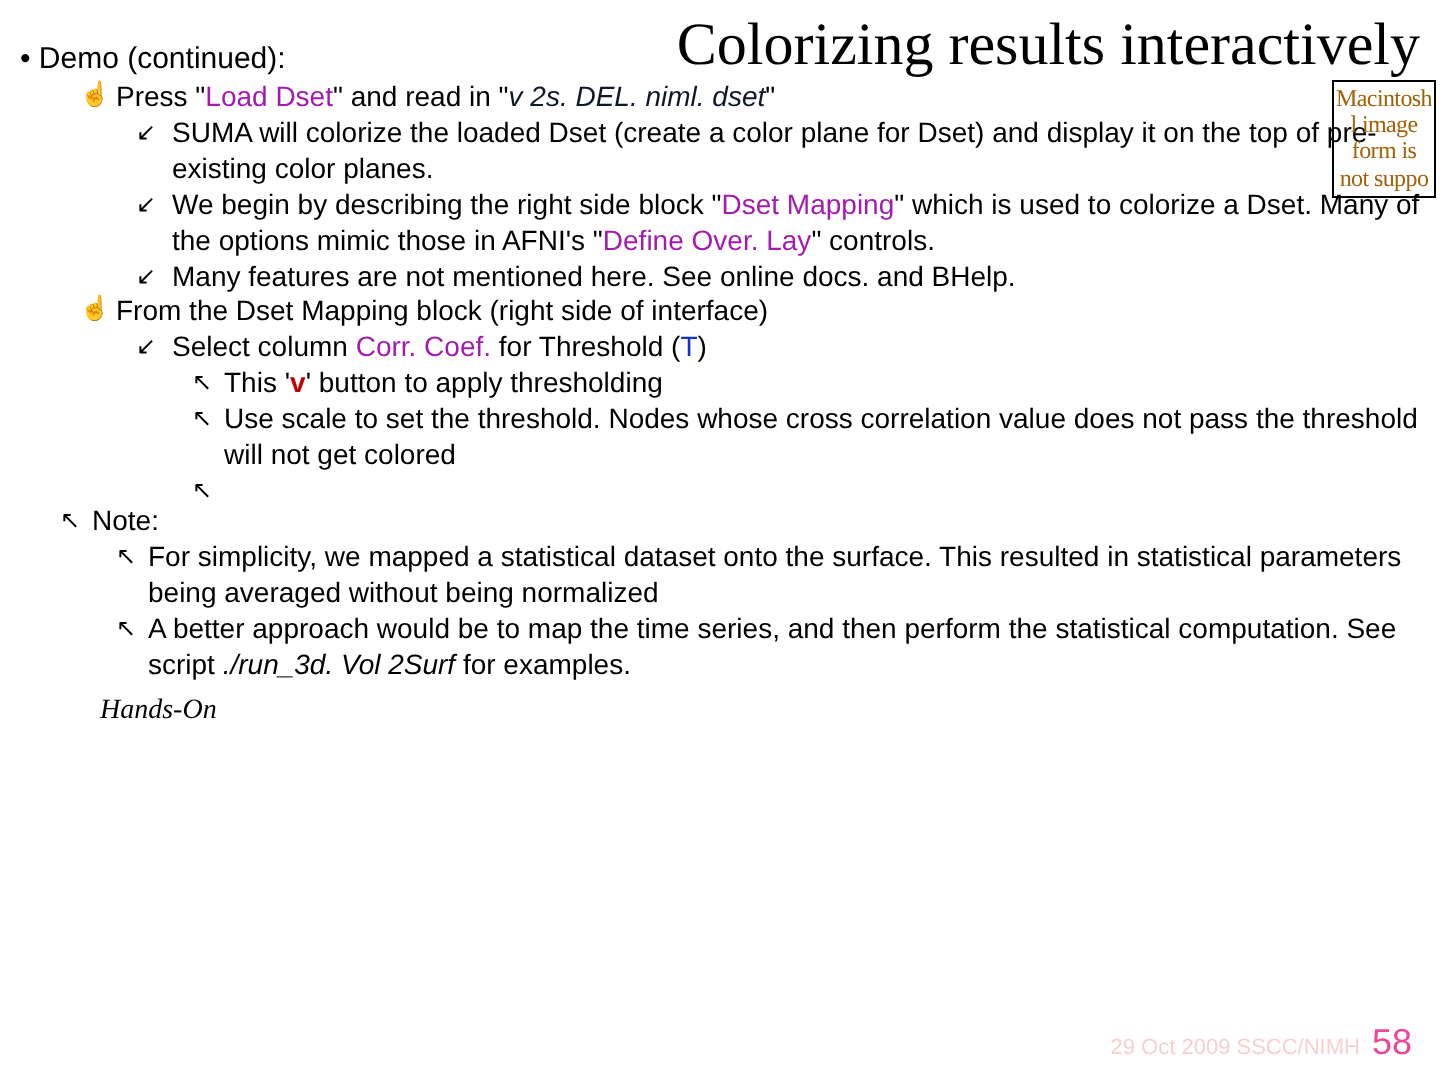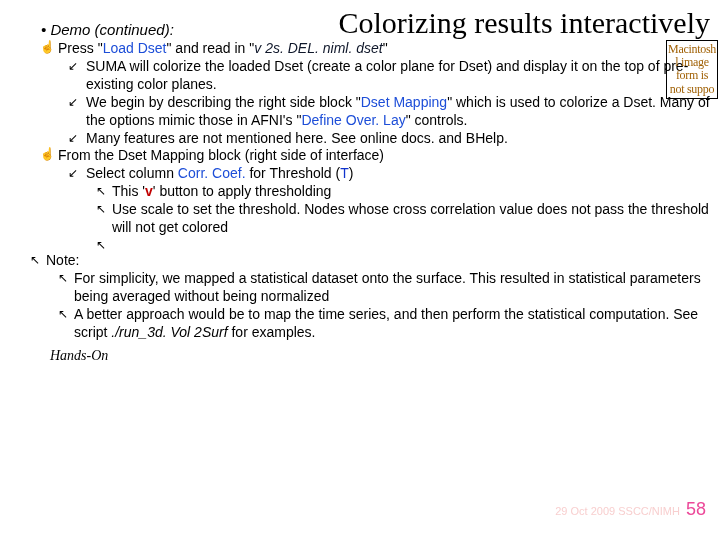--- a/index.html
+++ b/index.html
@@ -17,25 +17,23 @@
   .slide {
     padding: 6px 10px 0 10px;
     position: relative;
   }
   .topline {
     display: flex;
     align-items: flex-end;
     gap: 10px;
   }
   .demo-cont {
-    font-style: italic;
     font-size: 15px;
     white-space: nowrap;
     padding-bottom: 2px;
-    margin-left: 31px;
   }
   .title {
     font-family: "Times New Roman", Times, serif;
     font-size: 30px;
     font-weight: 400;
     flex: 1;
     text-align: right;
     margin-left: -20px;
   }
   ul { margin: 0; padding: 0; list-style: none; }
@@ -43,36 +41,36 @@
   .lv1 { padding-left: 30px; }
   .lv2 { padding-left: 58px; }
   .lv3 { padding-left: 86px; }
   .note-lv { padding-left: 20px; }
   .note-lv2 { padding-left: 48px; }
   .row { display:flex; line-height: 1.28; }
   .hand, .arrow, .dot { display:inline-block; width:18px; flex-shrink:0; text-align:left;}
   .hand { font-size: 12px; }
   .arrow { font-size: 12px; position:relative; top:1px;}
   .arrow-ne { font-size: 12px; position:relative; top:1px; display:inline-block; width:16px; flex-shrink:0; color:#000;}
-  .hl-green { color: #1d4ed8; }
+  .hl-green { color: #a21caf; }
   .hl-purple { color: #0f172a; font-style: italic; }
   .hl-blue { color: #1033cc; }
   .hl-red { color: #c00000; }
   .italic { font-style: italic; }
   .bold { font-weight: bold; }
   .handsOn {
     font-family: Liberation Serif, serif;
     font-style: italic;
     font-size: 14px;
     margin-top: 6px;
     padding-left: 40px;
   }
   .footer {
     position: absolute;
-    bottom: 20px;
+    bottom: 8px;
     right: 14px;
     font-size: 11px;
     color: #f8cfcf;
     display:flex;
     align-items:baseline;
   }
   .footer .pg { font-size: 18px; color:#ec4899; margin-left:6px;}
   .missing-img {
     position: absolute;
     right: 2px;

